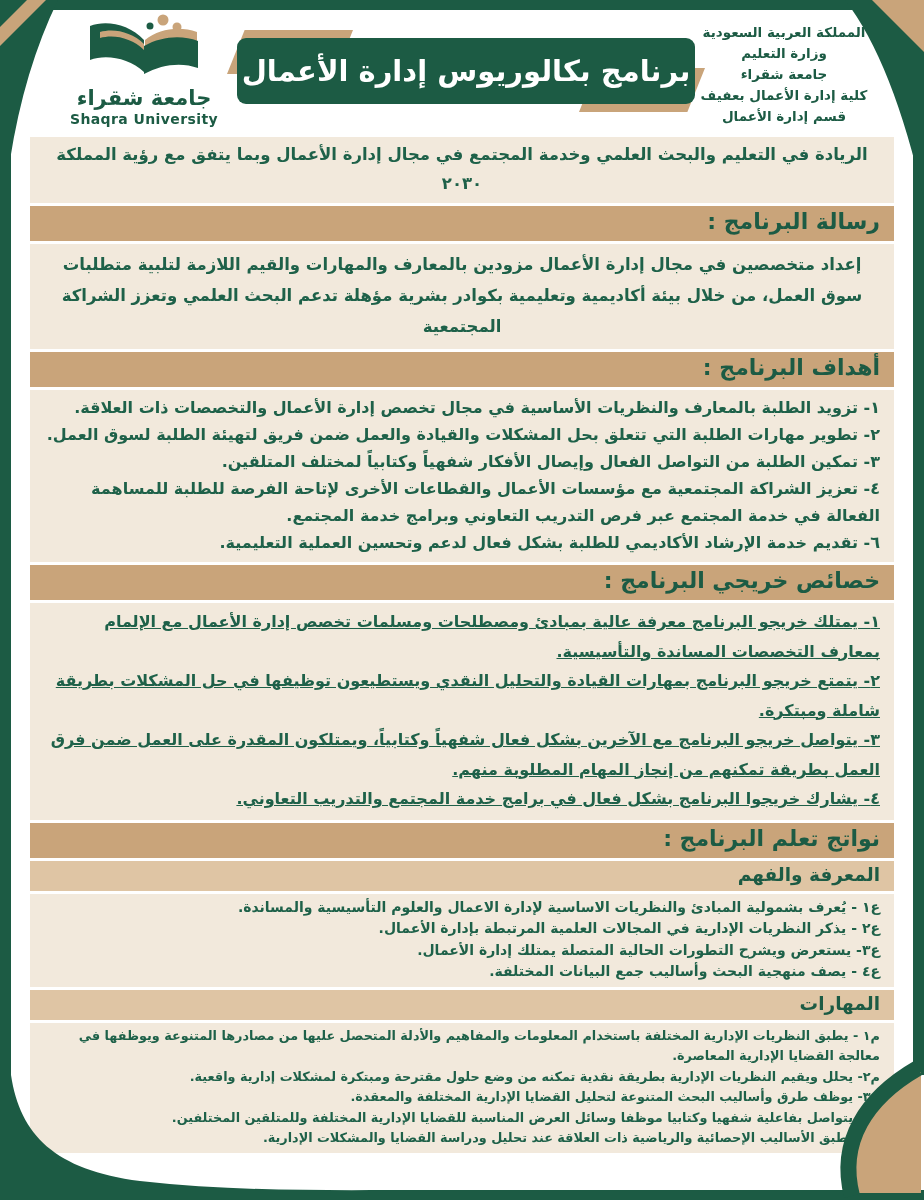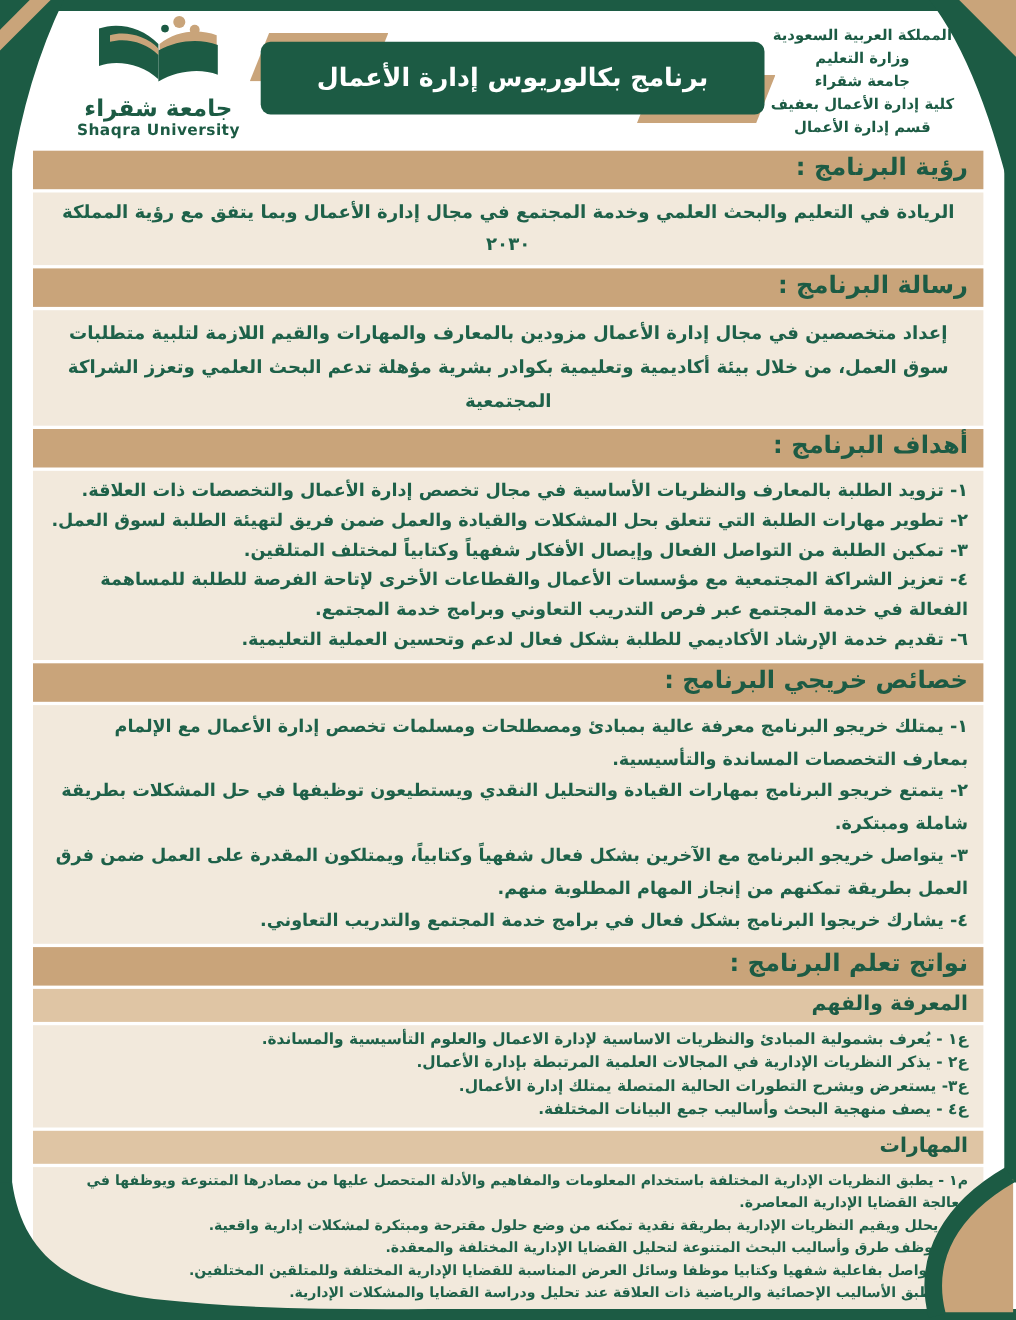--- a/index.html
+++ b/index.html
@@ -29,21 +29,21 @@
   .banner{position:absolute;top:38px;left:237px;width:458px;height:66px;}
   .banner .accent{
     position:absolute;background:var(--tan);
     clip-path:polygon(14% 0,100% 0,86% 100%,0 100%);
   }
   .banner .accent-tl{top:-8px;left:-10px;width:126px;height:44px;}
   .banner .accent-br{bottom:-8px;right:-10px;width:126px;height:44px;}
   .banner .rect{
     position:absolute;inset:0;background:var(--dark-green);border-radius:9px;
     display:flex;align-items:center;justify-content:center;
-    color:#fff;font-size:23px;font-weight:700;direction:rtl;white-space:nowrap;
+    color:#fff;font-size:29px;font-weight:700;direction:rtl;white-space:nowrap;
   }
   .logo{position:absolute;top:12px;left:62px;width:164px;text-align:center;}
   .logo-book{display:block;margin:0 auto;}
   .logo-ar{color:var(--dark-green);font-size:21px;font-weight:700;line-height:24px;direction:rtl;}
   .logo-en{color:var(--dark-green);font-size:14px;font-weight:700;letter-spacing:.4px;line-height:18px;}
   
   .main{
     position:absolute;top:137px;left:30px;width:864px;z-index:1;
     display:flex;flex-direction:column;gap:3px;direction:rtl;
   }
@@ -57,21 +57,21 @@
     font-size:18.5px;font-weight:700;padding:2px 14px 4px;line-height:24px;
   }
   .band{
     background:var(--beige);color:var(--text-green);font-weight:700;
     padding:3px 14px 5px;text-align:right;
   }
   .band .para,.band .item{display:block;}
   .vision-body{font-size:16.5px;line-height:29px;text-align:center;}
   .mission-body{font-size:16.5px;line-height:31px;text-align:center;padding-top:5px;padding-bottom:7px;}
   .goals-body{font-size:16px;line-height:27px;padding-top:4px;padding-bottom:6px;}
-  .grads-body{font-size:16px;line-height:29.5px;padding-top:4px;padding-bottom:6px;}
+  .grads-body{font-size:16px;line-height:29.5px;padding-top:4px;padding-bottom:6px;text-decoration:underline;}
   .knowledge-body{font-size:14px;line-height:21.5px;padding-top:3px;padding-bottom:4px;}
   .skills-body{font-size:12.8px;line-height:20.5px;padding-top:3px;padding-bottom:4px;}
 </style>
 </head>
 <body>
 
 <div class="page">
 
   <svg class="frame" width="924" height="1200" viewBox="0 0 924 1200">
 
@@ -122,23 +122,20 @@
         <path d="M60,32 C48,20 30,16 16,20 L16,26 C30,22 48,26 60,38 Z" fill="#c9a47a"></path>
       </svg>
       <div class="logo-ar">جامعة شقراء</div>
       <div class="logo-en">Shaqra University</div>
     </div>
   </div>
 
   <div class="main">
 
     <section class="sec">
-      <div class="bar">
-        <span>رؤية البرنامج :</span>
-      </div>
       <div class="band vision-body">
           <div class="para">الريادة في التعليم والبحث العلمي وخدمة المجتمع في مجال إدارة الأعمال وبما يتفق مع رؤية المملكة ٢٠٣٠</div>
         </div>
     </section>
 
     <section class="sec">
       <div class="bar">
         <span>رسالة البرنامج :</span>
       </div>
       <div class="band mission-body">

